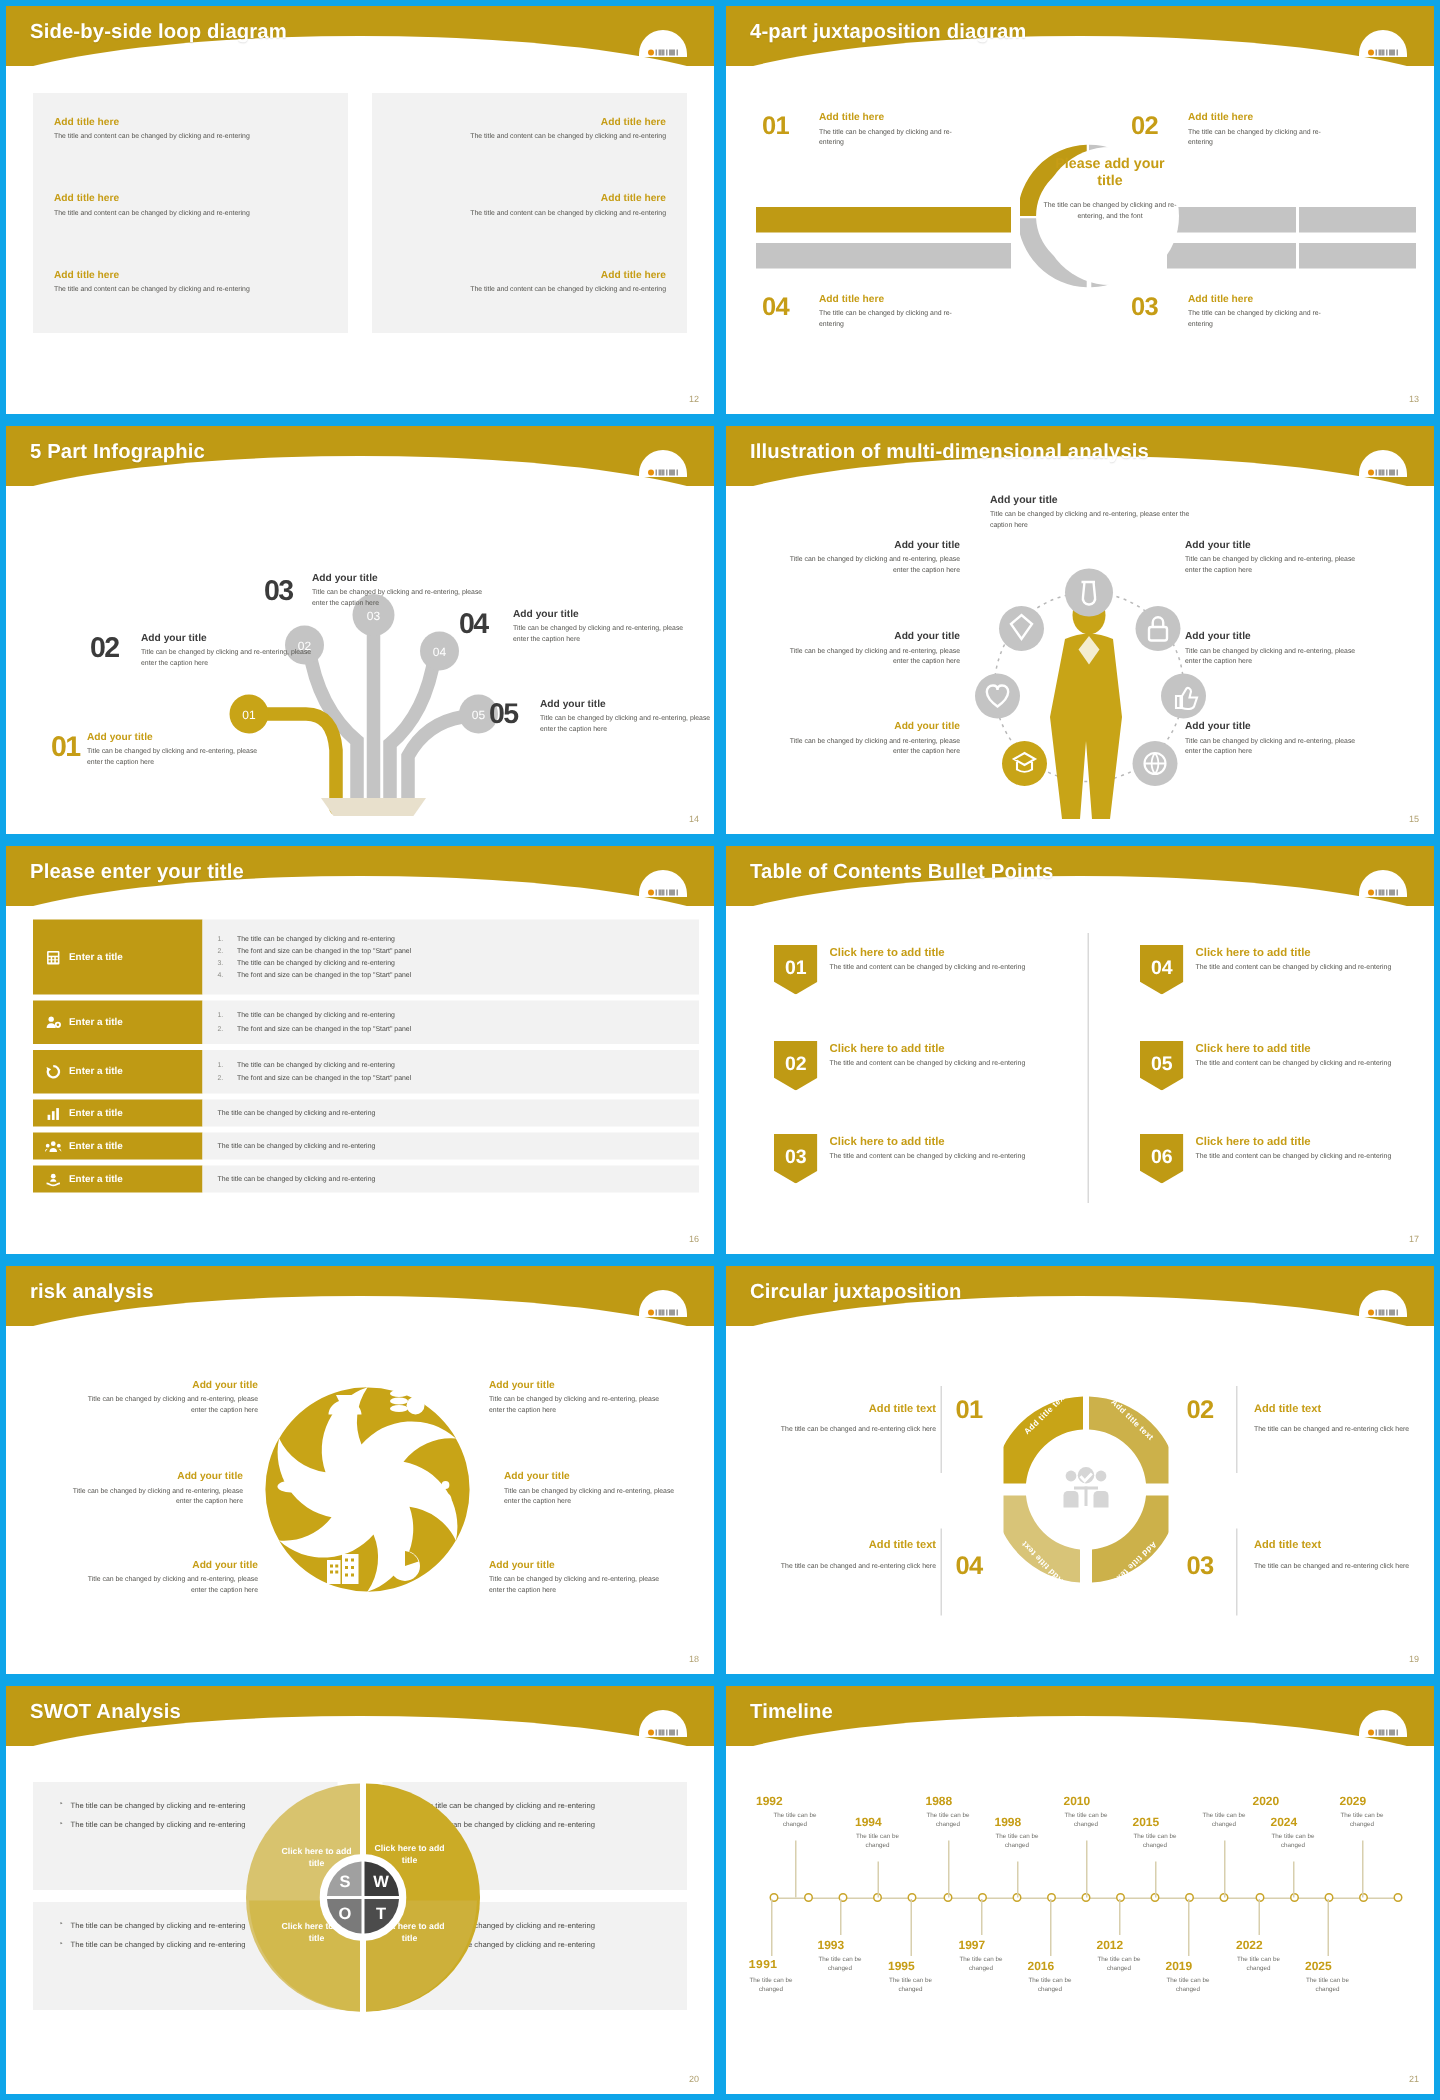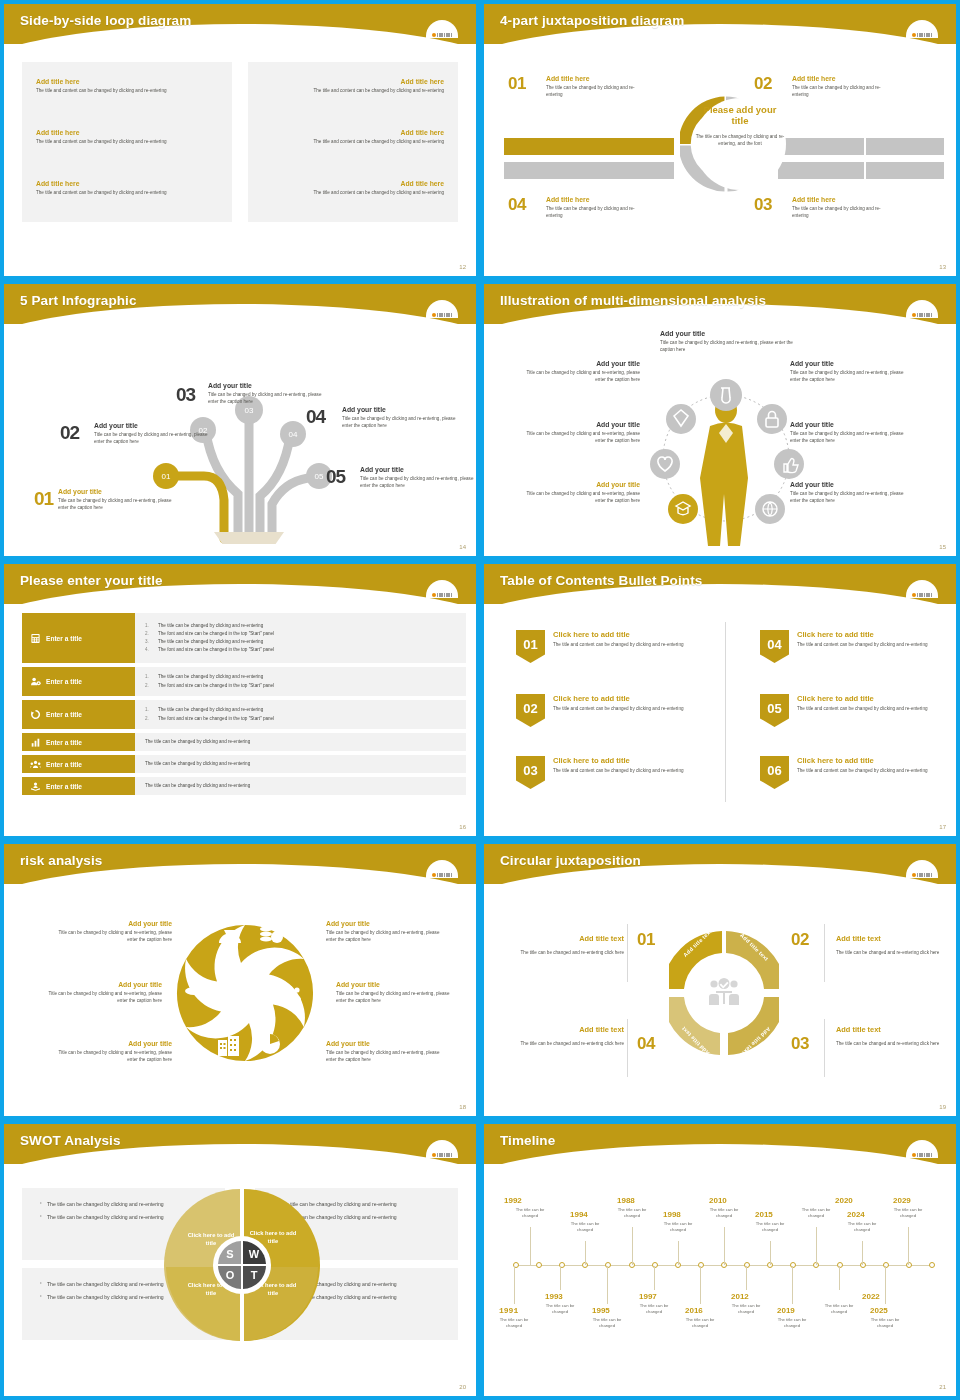--- a/index.html
+++ b/index.html
@@ -934,21 +934,21 @@
           <div class="tl-stem" style="left: 216px; top: 102px; height: 38px;"></div>
           <div class="tl-year" style="left: 201px; top: 142px;">2016</div>
           <div class="tl-sub" style="left: 199px; top: 153px;">The title can be changed</div>
           <div class="tl-stem" style="left: 262px; top: 102px; height: 24px;"></div>
           <div class="tl-year" style="left: 247px; top: 128px;">2012</div>
           <div class="tl-sub" style="left: 245px; top: 139px;">The title can be changed</div>
           <div class="tl-stem" style="left: 308px; top: 102px; height: 38px;"></div>
           <div class="tl-year" style="left: 293px; top: 142px;">2019</div>
           <div class="tl-sub" style="left: 291px; top: 153px;">The title can be changed</div>
           <div class="tl-stem" style="left: 355px; top: 102px; height: 24px;"></div>
-          <div class="tl-year" style="left: 340px; top: 128px; margin-left: 38px;">2022</div>
+          <div class="tl-year" style="left: 340px; top: 128px;">2022</div>
           <div class="tl-sub" style="left: 338px; top: 139px;">The title can be changed</div>
           <div class="tl-stem" style="left: 401px; top: 102px; height: 38px;"></div>
           <div class="tl-year" style="left: 386px; top: 142px;">2025</div>
           <div class="tl-sub" style="left: 384px; top: 153px;">The title can be changed</div>
         </div>
   </div>
   <div class="pg">21</div>
 </div>
 
 </div>

